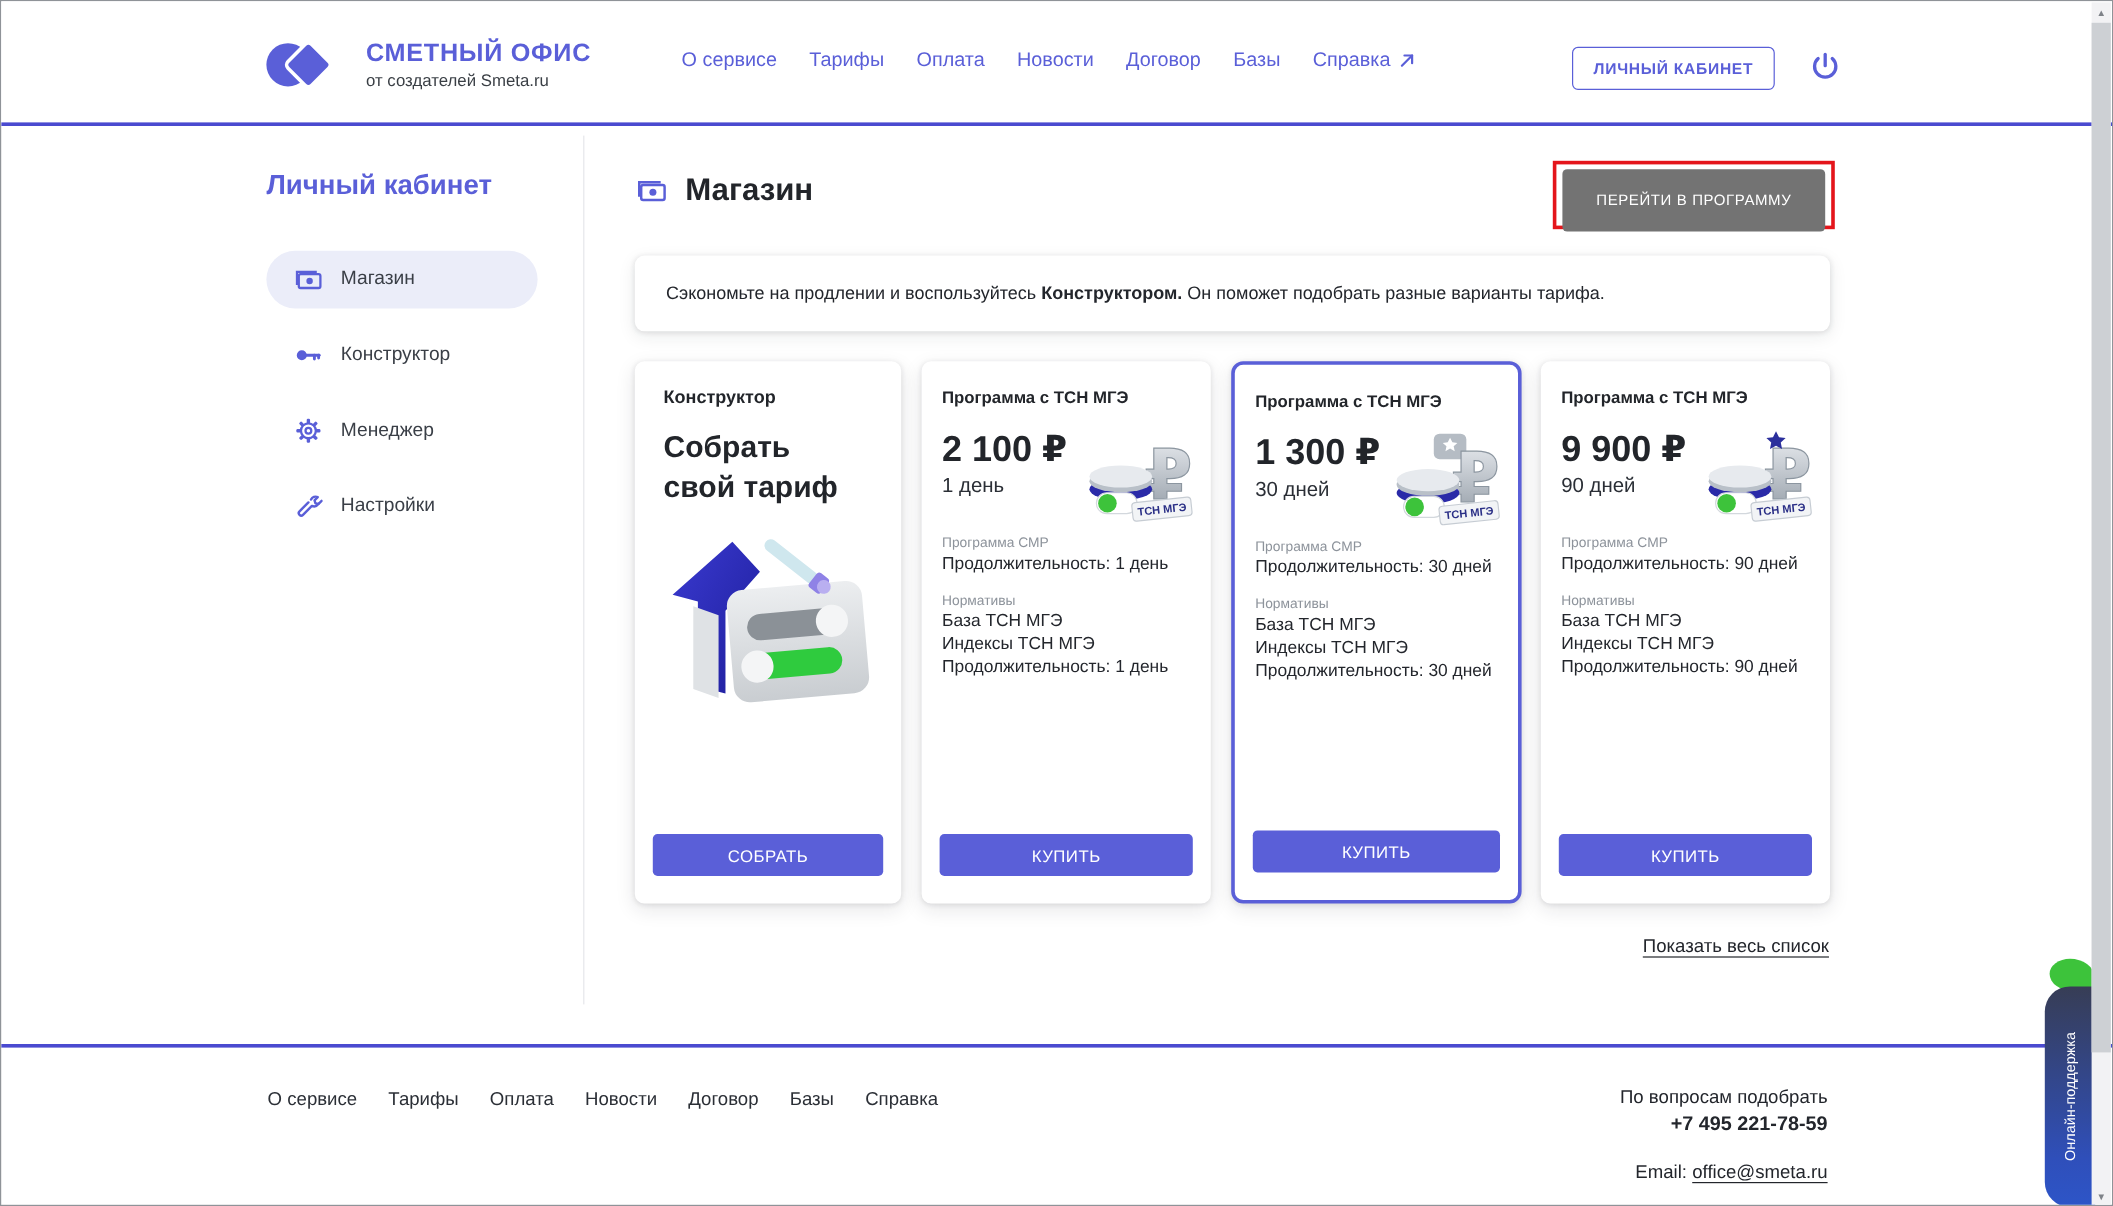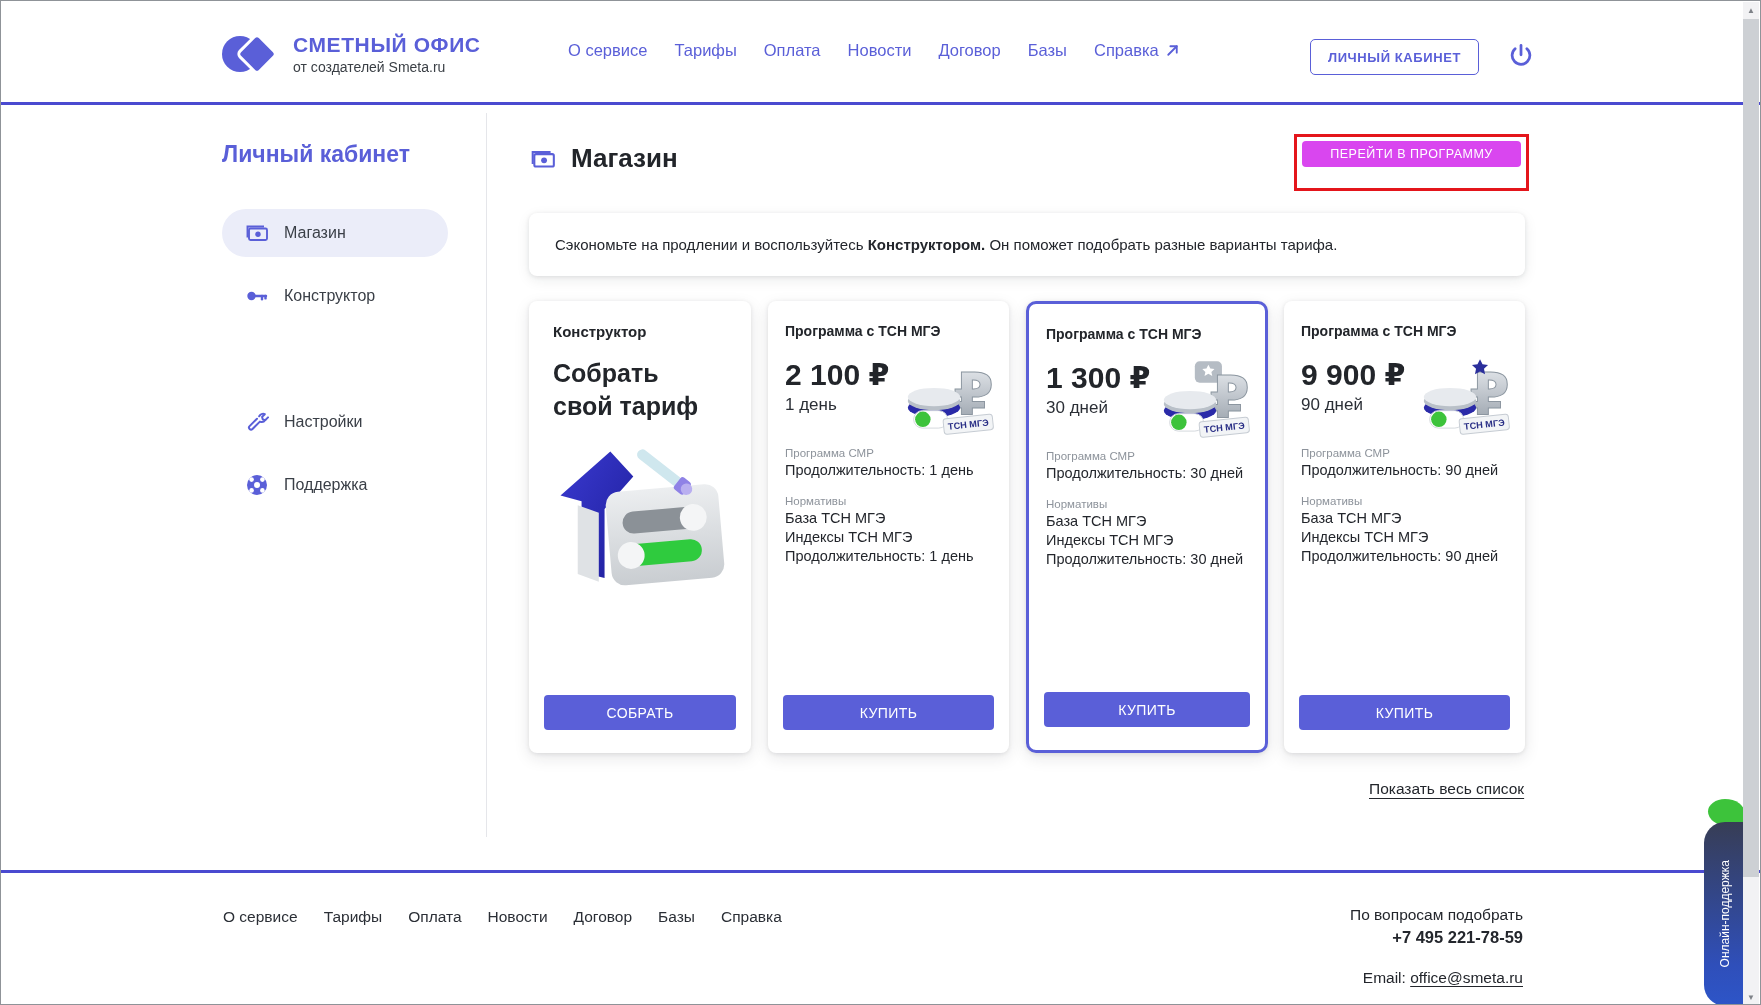--- a/index.html
+++ b/index.html
@@ -4,21 +4,21 @@
 <style>
   * { margin:0; padding:0; box-sizing:border-box; }
   html,body { background:#ffffff; }
   body { font-family:"Liberation Sans","DejaVu Sans",sans-serif; color:#23262c; }
   .page { position:relative; width:1761px; height:1005px; background:#fff;
           border:1px solid #8f9398; overflow:hidden; }
 
   
   .header { position:absolute; left:0; top:0; width:100%; height:104px; background:#fff;
             border-bottom:3px solid #4a4ad0; }
-  .logo { position:absolute; left:220px; top:30px; display:flex; align-items:center; gap:18px; }
+  .logo { position:absolute; left:220px; top:30px; display:flex; align-items:center; gap:30px; }
   .logo-title { font-size:21px; font-weight:bold; color:#5a5fd8; letter-spacing:.6px; }
   .logo-sub { font-size:14px; color:#3a3f45; margin-top:2px; }
   .nav { position:absolute; left:567px; top:40px; display:flex; gap:27px; align-items:center; }
   .nav a { font-size:16.5px; color:#5a5fd8; text-decoration:none; display:flex; align-items:center; gap:5px; cursor:pointer; }
   .account-btn { position:absolute; left:1309px; top:38px; width:169px; height:36px;
             border:1.6px solid #5a5fd8; border-radius:5px; background:#fff; color:#5a5fd8;
             font-size:13px; font-weight:bold; letter-spacing:.6px; cursor:pointer;
             font-family:inherit; }
   .power { position:absolute; left:1505px; top:40px; width:30px; height:30px; cursor:pointer; }
 
@@ -30,22 +30,22 @@
   .side-item.active { background:#ebedf9; }
   .side-icon { width:24px; height:24px; flex:0 0 24px; }
 
   .vdivider { position:absolute; left:485px; top:112px; width:1px; height:724px; background:#e5e6ea; }
 
   
   .main-title-row { position:absolute; left:528px; top:142px; display:flex; align-items:center; gap:14px; }
   .main-title { font-size:26px; font-weight:bold; color:#22252a; }
   .red-annotation { position:absolute; left:1293px; top:133px; width:235px; height:57px;
                     border:3px solid #e4151b; }
-  .goto-btn { position:absolute; left:1301px; top:140px; width:219px; height:26px;
-              background:#d946ef; border:none; border-radius:4px; color:#fff;
+  .goto-btn { position:absolute; left:1301px; top:140px; width:219px; height:52px;
+              background:#737373; border:none; border-radius:4px; color:#fff;
               font-size:12.5px; font-weight:500; letter-spacing:.5px; cursor:pointer; font-family:inherit; }
 
   .banner { position:absolute; left:528px; top:212px; width:996px; height:63px; background:#fff;
             border-radius:8px; box-shadow:0 1px 4px rgba(30,34,40,.10),0 4px 14px rgba(30,34,40,.08);
             display:flex; align-items:center; padding:0 26px; font-size:15px; color:#23262c; }
 
   .card { position:absolute; top:300px; height:452px; background:#fff; border-radius:8px;
           box-shadow:0 1px 4px rgba(30,34,40,.10),0 5px 16px rgba(30,34,40,.10); }
   .card.highlight { border:3px solid #5a5fd8; border-radius:10px; }
   .card-label { position:absolute; left:24px; top:22px; font-size:15px; font-weight:bold; color:#22252a; }
@@ -170,44 +170,52 @@
       <svg viewBox="0 0 24 24" fill="none" stroke="#5a5fd8" stroke-width="2.4" stroke-linecap="round">
         <circle cx="6.5" cy="12" r="3.4" fill="#5a5fd8" stroke-width="1.6"></circle>
         <path d="M10 12 H21"></path>
           <path d="M17 12 v3.2"></path>
           <path d="M20.5 12 v2.4"></path>
       </svg>
     </span>
     <span>Конструктор</span>
   </div>
 
+  <div class="side-item" style="top:334px">
+    <span class="side-icon">
+      <svg viewBox="0 0 24 24" fill="none" stroke="#5a5fd8" stroke-width="1.9">
+        <g stroke-linejoin="round">
+          <rect x="10.6" y="2" width="2.8" height="4" rx="1" fill="#5a5fd8" stroke="none"></rect>
+          <rect x="10.6" y="18" width="2.8" height="4" rx="1" fill="#5a5fd8" stroke="none"></rect>
+          <rect x="2" y="10.6" width="4" height="2.8" rx="1" fill="#5a5fd8" stroke="none"></rect>
+          <rect x="18" y="10.6" width="4" height="2.8" rx="1" fill="#5a5fd8" stroke="none"></rect>
+          <g transform="rotate(45 12 12)">
+            <rect x="10.6" y="2" width="2.8" height="4" rx="1" fill="#5a5fd8" stroke="none"></rect>
+            <rect x="10.6" y="18" width="2.8" height="4" rx="1" fill="#5a5fd8" stroke="none"></rect>
+            <rect x="2" y="10.6" width="4" height="2.8" rx="1" fill="#5a5fd8" stroke="none"></rect>
+            <rect x="18" y="10.6" width="4" height="2.8" rx="1" fill="#5a5fd8" stroke="none"></rect>
+          </g>
+        </g>
+        <circle cx="12" cy="12" r="6.2"></circle>
+        <circle cx="12" cy="12" r="2.4"></circle>
+      </svg>
+    </span>
+    <span>Менеджер</span>
+  </div>
 
   <div class="side-item" style="top:397px">
     <span class="side-icon">
       <svg viewBox="0 0 24 24" fill="none" stroke="#5a5fd8" stroke-width="2" stroke-linecap="round" stroke-linejoin="round">
         <path d="M14.2 6.3 a4.4 4.4 0 0 1 5.6 -2.1 l-2.7 2.7 .7 2.5 2.5 .7 2.7 -2.7"></path>
         <path d="M20.3 9.9 a4.4 4.4 0 0 1 -5.4 1.7 L7.5 19 a2 2 0 0 1 -2.9 -2.9 l7.4 -7.4"></path>
       </svg>
     </span>
     <span>Настройки</span>
   </div>
 
-  <div class="side-item" style="top:460px">
-    <span class="side-icon">
-      <svg viewBox="0 0 24 24">
-        <circle cx="12" cy="12" r="10" fill="#5a5fd8"></circle>
-        <circle cx="12" cy="12" r="3" fill="#ffffff"></circle>
-        <circle cx="6.6" cy="6.6" r="2.3" fill="#ffffff"></circle>
-        <circle cx="17.4" cy="6.6" r="2.3" fill="#ffffff"></circle>
-        <circle cx="6.6" cy="17.4" r="2.3" fill="#ffffff"></circle>
-        <circle cx="17.4" cy="17.4" r="2.3" fill="#ffffff"></circle>
-      </svg>
-    </span>
-    <span>Поддержка</span>
-  </div>
 
   <div class="vdivider"></div>
 
   <div class="main-title-row">
     <span>
       <svg width="28" height="26" viewBox="0 0 24 24" fill="none" stroke="#5a5fd8" stroke-width="1.9">
         <rect x="4" y="7.5" width="18" height="11.5" rx="1.5"></rect>
         <circle cx="13" cy="13.2" r="2.7" fill="#5a5fd8" stroke="none"></circle>
         <path d="M2.5 16.5 V5.5 H19"></path>
       </svg>

